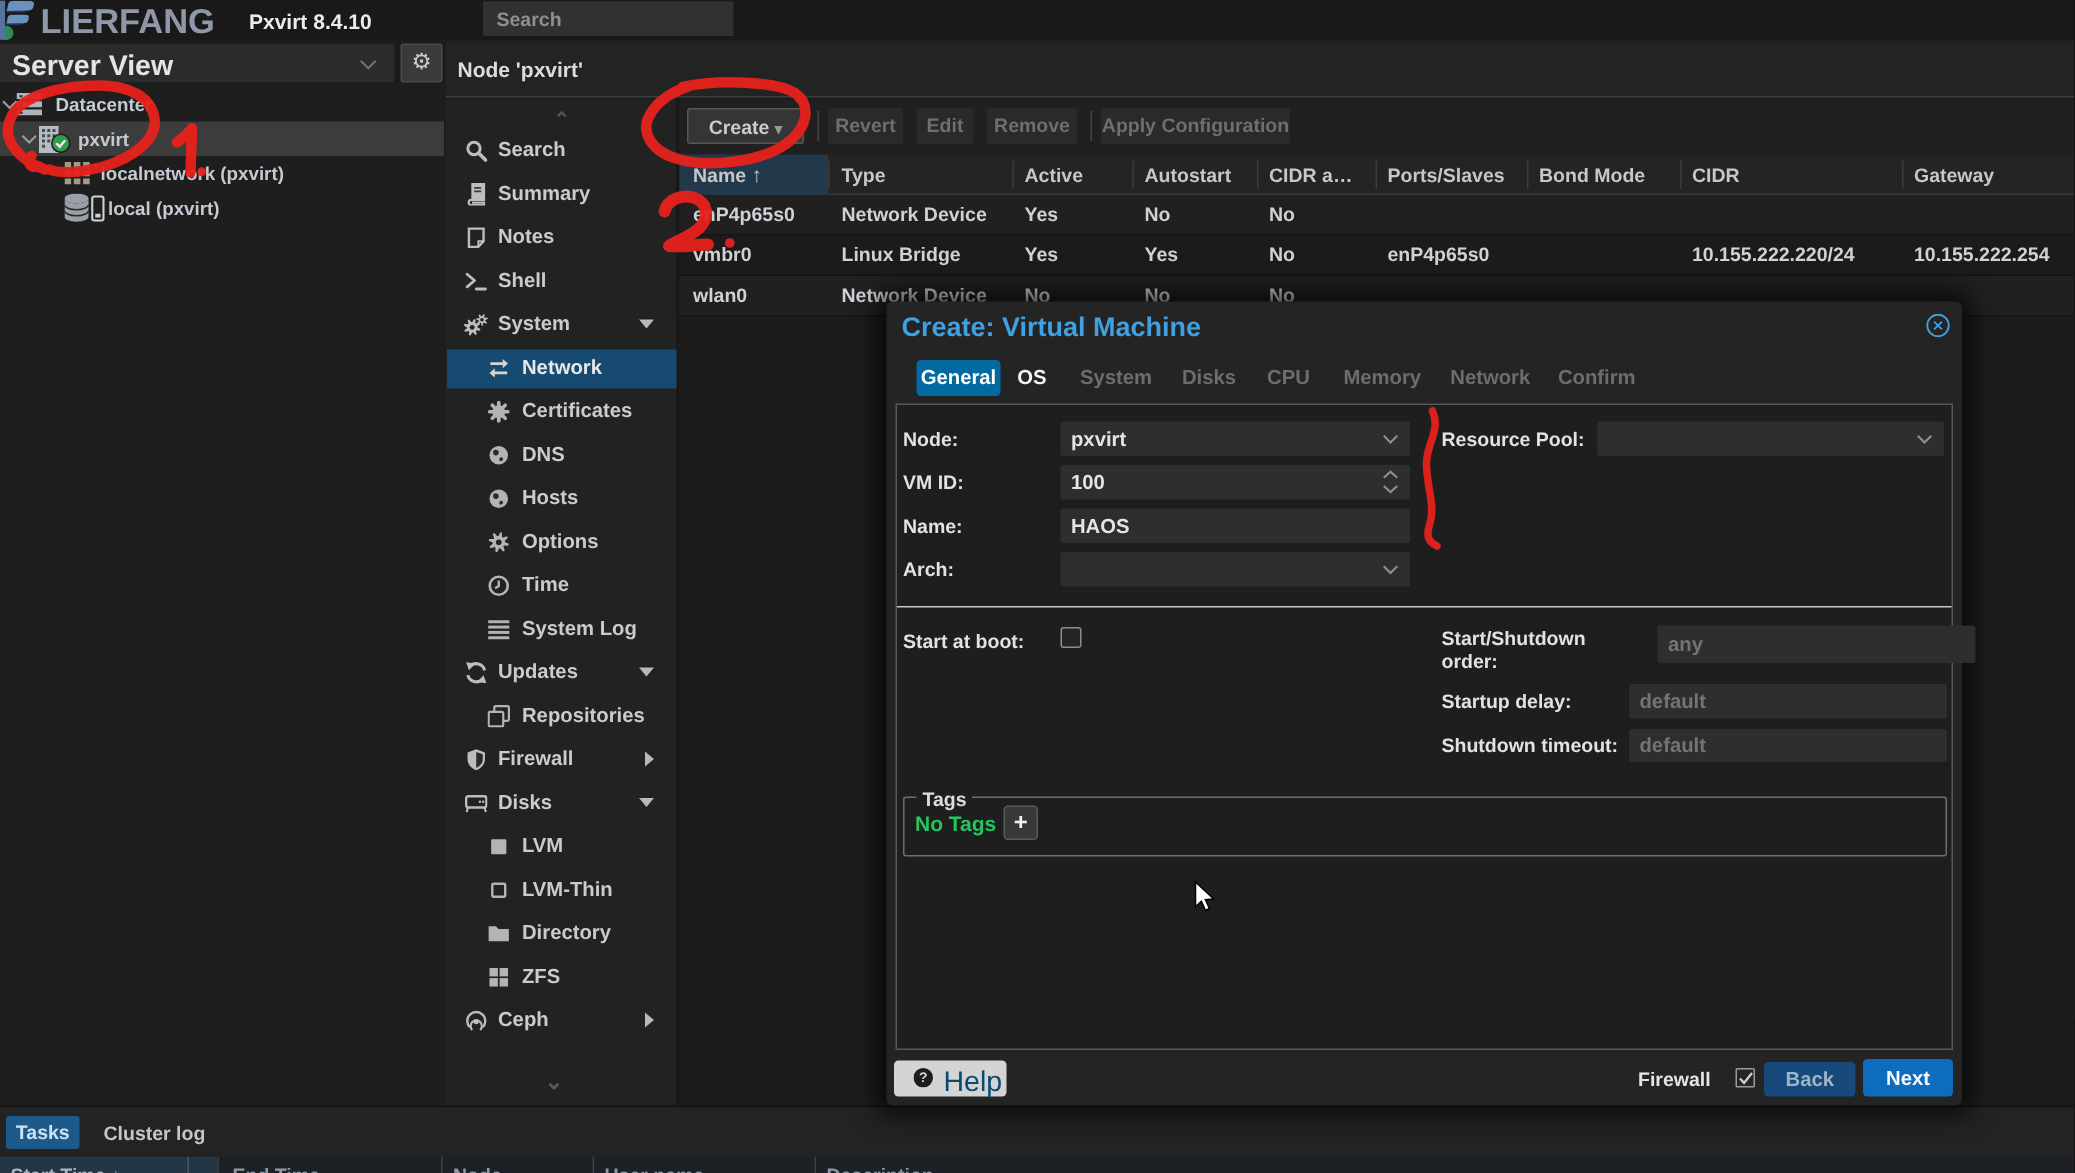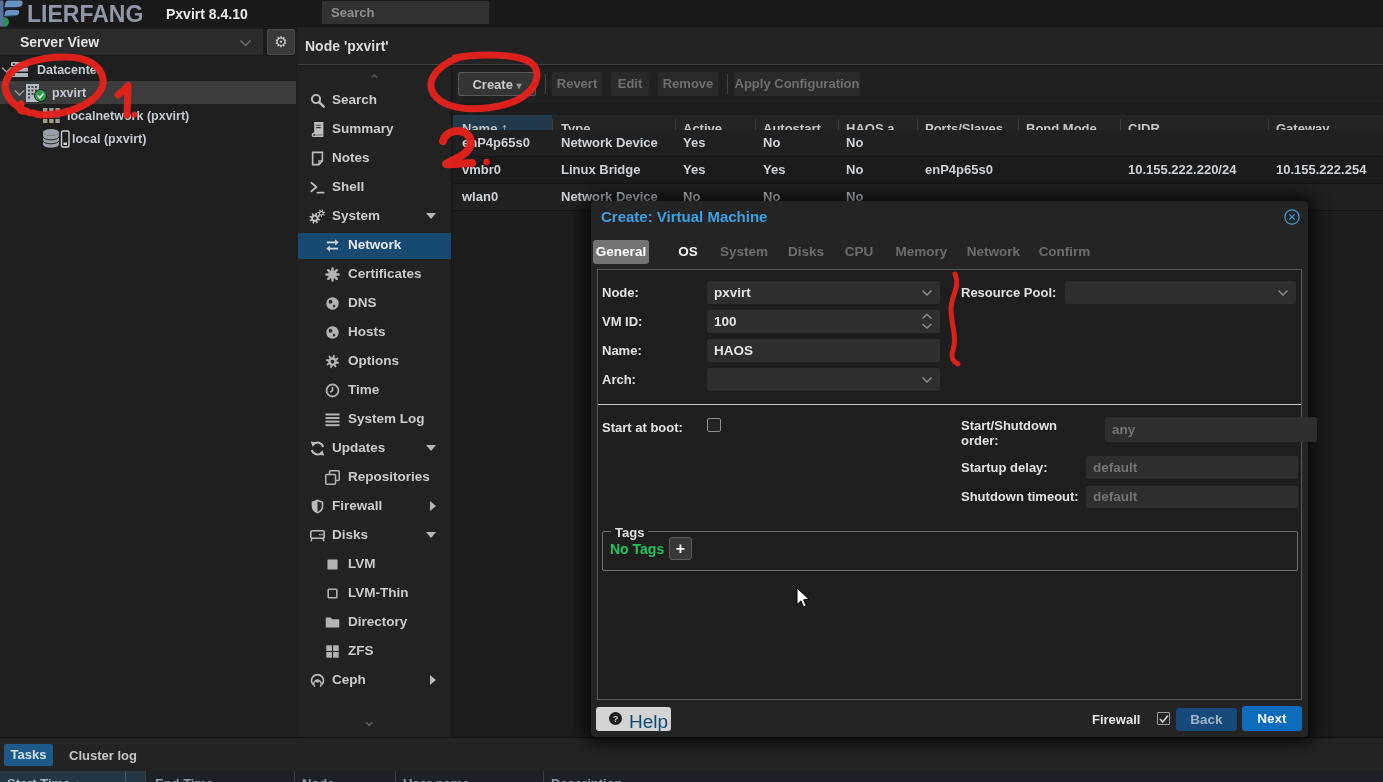--- a/index.html
+++ b/index.html
@@ -13,21 +13,21 @@
   
   #topbar { left:0; top:0; width:1383px; height:27px; background:#191919; }
   #logotext { left:27px; top:1px; font-size:23px; font-weight:bold; color:#8f97a9; letter-spacing:0px; }
   #vertext { left:166px; top:6px; font-size:14px; font-weight:bold; color:#ececec; }
   #searchbox { left:322px; top:1px; width:167px; height:23px; background:#313131; color:#8f8f8f;
     font-size:13px; font-weight:bold; line-height:23px; padding-left:9px; }
   
   #leftcol { left:0; top:27px; width:296px; height:710px; background:#1e1e1e; }
   #svbar { left:0; top:28px; width:296px; height:28px; background:#1b1b1b; }
   #svcombo { left:0; top:29px; width:263px; height:26px; background:#2b2b2b; }
-  #svcombo .lbl { position:absolute; left:20px; top:5px; font-size:14px; font-weight:bold; color:#e4e4e4; }
+  #svcombo .lbl { position:absolute; left:8px; top:5px; font-size:19px; font-weight:bold; color:#e4e4e4; }
   #gearbtn { left:267px; top:29px; width:28px; height:26px; background:#3a3a3a; border:1px solid #4b4b4b; border-radius:2px;
     color:#c9c9c9; font-size:15px; text-align:center; line-height:24px; }
   .treerow { position:absolute; left:0; width:296px; height:23px; }
   .treerow .t { position:absolute; top:5px; font-size:12.5px; font-weight:bold; color:#c4cad2; }
   .sel3c { background:#3c3c3c; }
   
   #nodehdr { left:297px; top:27px; width:1086px; height:38px; background:#232323; border-bottom:1px solid #3e3e3e; }
   #nodehdr .t { position:absolute; left:8px; top:11px; font-size:14px; font-weight:bold; color:#dcdcdc; }
   
   #menu { left:297px; top:66px; width:155px; height:671px; background:#222222; border-right:1px solid #151515; }
@@ -39,37 +39,37 @@
   .mi.sel { background:#164a71; }
   .micon { position:absolute; top:5px; }
   
   #content { left:453px; top:66px; width:930px; height:671px; background:#1c1c1c; }
   #toolbar { left:0px; top:0px; width:930px; height:37px; background:#202020; }
   .tbtn { position:absolute; top:6px; height:24px; border-radius:2px; font-size:13px; font-weight:bold;
     line-height:24px; text-align:center; }
   .tbtn.en { background:#353535; border:1px solid #575757; color:#cccccc; }
   .tbtn.dis { background:#2a2a2a; color:#6f6f6f; }
   .tsep { position:absolute; top:8px; width:1px; height:20px; background:#454545; }
-  #thead { left:0; top:37px; width:930px; height:27px; background:#242424; border-bottom:1px solid #383838;margin-top:12px; }
+  #thead { left:0; top:37px; width:930px; height:27px; background:#242424; border-bottom:1px solid #383838; }
   .hc { position:absolute; top:0; height:27px; font-size:13px; font-weight:bold; color:#c7c7c7; line-height:27px; }
   .hsep { position:absolute; top:4px; width:1px; height:19px; background:#3c3c3c; }
   .trow { position:absolute; left:0; width:930px; height:27px; font-size:13px; font-weight:bold; color:#ced2d6; border-bottom:1px solid #141414; box-sizing:border-box; }
   .trow div { position:absolute; top:5px; }
   
   #botbar { left:0; top:737px; width:1383px; height:45px; background:#232323; border-top:1px solid #101010; }
   #taskbtn { left:4px; top:744px; width:49px; height:22px; background:#1c5a8c; border-radius:2px;
     color:#cfe0ee; font-size:13px; font-weight:bold; text-align:center; line-height:22px; }
   #clusterlog { left:69px; top:748px; font-size:13px; font-weight:bold; color:#c6c6c6; }
   #taskhead { left:0; top:33px; width:1383px; height:12px; background:#1d2024; overflow:hidden; }
   .thc { position:absolute; top:5px; font-size:13px; font-weight:bold; color:#8d99a5; }
   .thsep { position:absolute; top:0; width:1px; height:12px; background:#3a3f45; }
   
   #modal { left:591px; top:201px; width:717px; height:536px; background:#242424; border-radius:4px;
     box-shadow:0 0 16px 6px rgba(0,0,0,0.72); }
-  #mtitle { left:10px; top:7px; font-size:15px; font-weight:bold; color:#3fa0e2; }
+  #mtitle { left:10px; top:7px; font-size:18px; font-weight:bold; color:#3fa0e2; }
   #mclose { right:8px; top:8px; width:16px; height:16px; }
   .tab { position:absolute; top:39px; height:24px; font-size:13.5px; font-weight:bold; line-height:24px; text-align:center; }
   #formpanel { left:6px; top:68px; width:705px; height:431px; background:#1e1e1e; border:1px solid #595959; }
   .flabel { position:absolute; font-size:13px; font-weight:bold; color:#e2e2e2; }
   .ffield { position:absolute; height:23px; background:#2e2e2e; border-radius:2px;
     font-size:13.5px; font-weight:bold; color:#e4e4e4; line-height:23px; padding-left:7px; }
   .fchev { position:absolute; right:7px; top:8px; }
   .ffield.dis { color:#747474; }
   #mfooter { left:0; top:499px; width:717px; height:37px; }
   
@@ -355,21 +355,21 @@
       <div class="tbtn dis" style="left:158px;width:38px">Edit</div>
       <div class="tbtn dis" style="left:205px;width:60px">Remove</div>
       <div class="tsep" style="left:274px"></div>
       <div class="tbtn dis" style="left:281px;width:126px">Apply Configuration</div>
     </div>
     <div id="thead" class="abs">
       <div class="hc" style="left:0;width:99px;background:#22384b;padding-left:9px">Name <span style="color:#b9c6d2;font-size:14px">↑</span></div>
       <div class="hc" style="left:108px">Type</div>
       <div class="hc" style="left:230px">Active</div>
       <div class="hc" style="left:310px">Autostart</div>
-      <div class="hc" style="left:393px">HAOS a…</div>
+      <div class="hc" style="left:393px">CIDR a…</div>
       <div class="hc" style="left:472px">Ports/Slaves</div>
       <div class="hc" style="left:573px">Bond Mode</div>
       <div class="hc" style="left:675px">CIDR</div>
       <div class="hc" style="left:823px">Gateway</div>
       <div class="hsep" style="left:99px"></div>
       <div class="hsep" style="left:222px"></div>
       <div class="hsep" style="left:302px"></div>
       <div class="hsep" style="left:385px"></div>
       <div class="hsep" style="left:464px"></div>
       <div class="hsep" style="left:565px"></div>
@@ -419,21 +419,21 @@
   </div>
   <div id="taskbtn" class="abs">Tasks</div>
   <div id="clusterlog" class="abs">Cluster log</div>
 
   <div id="modal" class="abs">
     <div id="mtitle" class="abs">Create: Virtual Machine</div>
     <svg id="mclose" class="abs" width="17" height="17" viewBox="0 0 17 17">
       <circle cx="8.5" cy="8.5" r="7.6" fill="none" stroke="#3fa0e2" stroke-width="1.3"></circle>
       <path d="M5.7 5.7 L11.3 11.3 M11.3 5.7 L5.7 11.3" stroke="#3fa0e2" stroke-width="1.3"></path>
     </svg>
-    <div class="tab" style="left:2px;width:56px;background:#737373;border-radius:3px;color:#ffffff">General</div>
+    <div class="tab" style="left:20px;width:56px;background:#0369a1;border-radius:3px;color:#ffffff">General</div>
     <div class="tab" style="left:77px;width:40px;color:#f2f2f2">OS</div>
     <div class="tab" style="left:123px;width:60px;color:#6d6d6d">System</div>
     <div class="tab" style="left:190px;width:50px;color:#6d6d6d">Disks</div>
     <div class="tab" style="left:246px;width:44px;color:#6d6d6d">CPU</div>
     <div class="tab" style="left:300px;width:61px;color:#6d6d6d">Memory</div>
     <div class="tab" style="left:371px;width:63px;color:#6d6d6d">Network</div>
     <div class="tab" style="left:442px;width:63px;color:#6d6d6d">Confirm</div>
 
     <div id="formpanel" class="abs">
       <div class="flabel" style="left:4px;top:15px">Node:</div>

